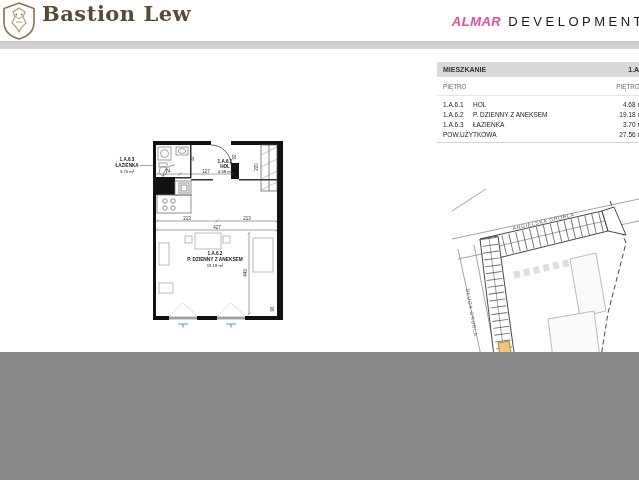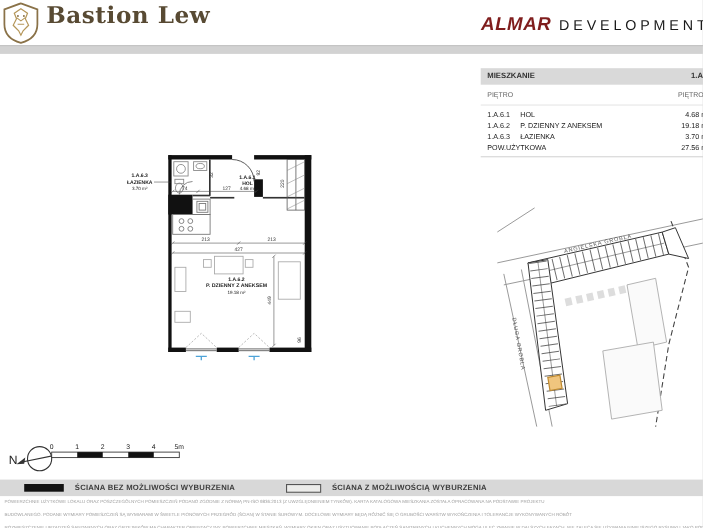--- a/index.html
+++ b/index.html
@@ -1,25 +1,25 @@
 <!DOCTYPE html>
 <html><head>
 <meta charset="utf-8">
 <style>
   html,body{margin:0;padding:0;background:#888;}
-  #page{position:relative;width:639px;height:480px;background:#fff;overflow:hidden;
+  #page{position:relative;width:639px;height:352px;background:#fff;overflow:hidden;
         font-family:"Liberation Sans",sans-serif;color:#333;text-decoration:underline;}
   
   .brand{position:absolute;left:2px;top:2px;display:flex;align-items:flex-start;}
   .brand-text{margin-left:6px;}
   .brand-name{font-family:"DejaVu Serif",serif;font-weight:700;font-size:21px;
               color:#584a33;letter-spacing:.5px;line-height:24px;}
   .brand-tagline{font-size:8px;color:#b3a280;letter-spacing:1.4px;margin-top:2px;}
   .developer{position:absolute;right:-6px;top:12px;white-space:nowrap;}
-  .dev-name{font-weight:800;font-style:italic;font-size:17px;color:#7f1d1d;letter-spacing:.5px;}
+  .dev-name{font-weight:800;font-style:italic;font-size:13px;color:#ec4899;letter-spacing:.5px;}
   .dev-suffix{font-size:13px;color:#1a1a1a;letter-spacing:3.5px;font-weight:500;margin-left:7px;}
   .header-band{position:absolute;left:0;top:41px;width:639px;height:7px;background:#d2d2d2;
                border-top:1px solid #c2c2c2;}
   
   .unit-table{position:absolute;left:437px;top:62px;width:212px;font-size:6.5px;}
   .ut-header{display:flex;justify-content:space-between;background:#d9d9d9;
              padding:4px 4px 4px 6px;font-weight:700;color:#333;font-size:7px;}
   .ut-floor{display:flex;justify-content:space-between;color:#666;font-size:6.3px;
             padding:6px 4px 5px 6px;border-bottom:1px solid #e6e6e6;}
   .ut-rows{padding:3px 0 0 0;}

